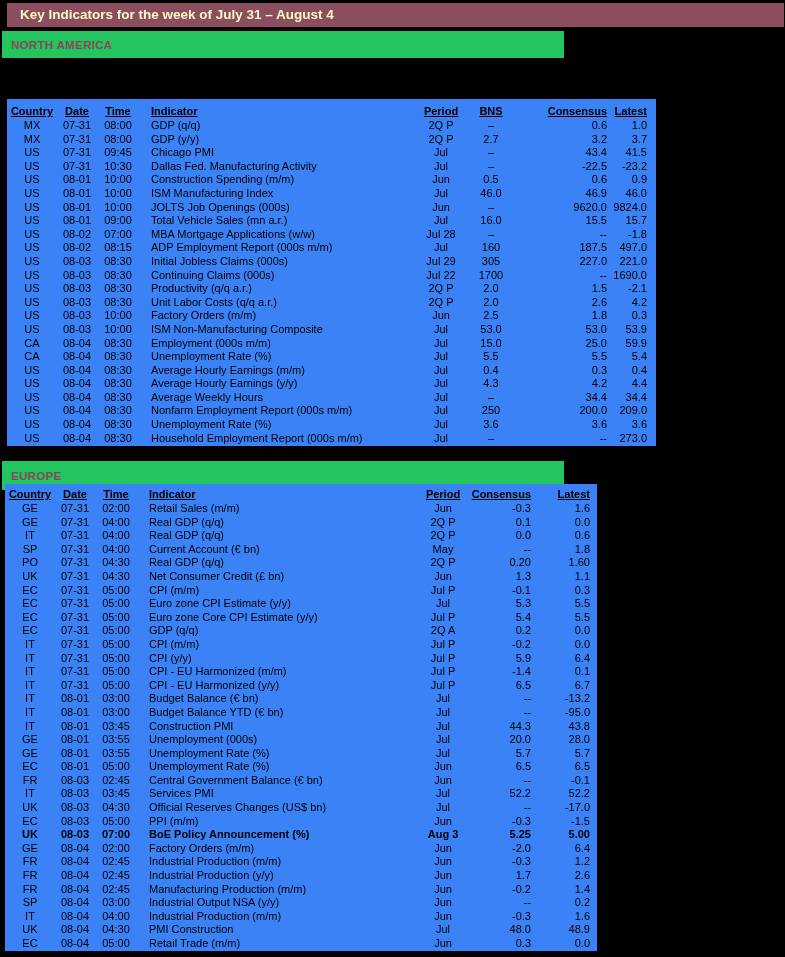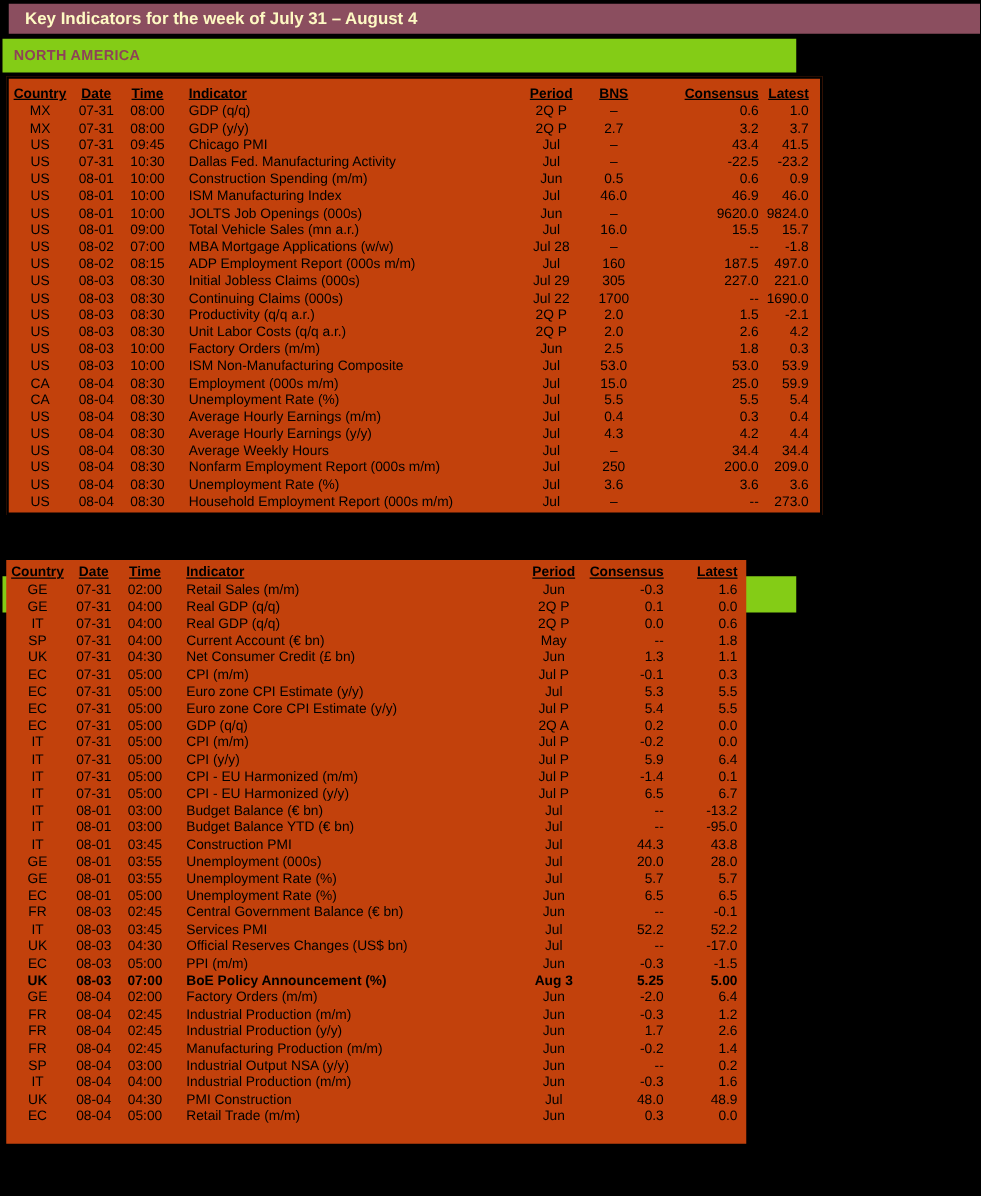--- a/index.html
+++ b/index.html
@@ -27,39 +27,40 @@
   .title-bar span {
     color: #fef9c3;
     font-weight: bold;
     font-size: 13.5px;
     line-height: 24px;
     white-space: nowrap;
   }
   .section-box {
     position: absolute;
     left: 2px;
-    width: 635px;
-    background: #84cc16;
+    width: 562px;
+    background: #22c55e;
   }
   .section-box.na { top: 31px; height: 27px; }
   .section-box.eu { top: 417px; height: 29px; margin-top: 44px; }
   .section-box span {
     display: block;
     color: #8E4258;
     font-weight: bold;
     font-size: 11.5px;
     padding-left: 9px;
     letter-spacing: 0.3px;
   }
   .section-box.na span { line-height: 29px; }
   .section-box.eu span { line-height: 31px; }
   .table-box {
     position: absolute;
-    background: #c2410c;
+    background: #3b82f6;
     box-sizing: border-box;
+    margin-top: 36px;
   }
   .table-box.na {
     left: 5px;
     top: 61px;
     width: 653px;
     height: 351px;
     border: 2px solid #000000;
   }
   .table-box.eu {
     left: 5px;
@@ -430,20 +431,29 @@
         <tr>
           <td>SP</td>
           <td>07-31</td>
           <td>04:00</td>
           <td>Current Account (€ bn)</td>
           <td>May</td>
           <td>--</td>
           <td>1.8</td>
         </tr>
         <tr>
+          <td>PO</td>
+          <td>07-31</td>
+          <td>04:30</td>
+          <td>Real GDP (q/q)</td>
+          <td>2Q P</td>
+          <td>0.20</td>
+          <td>1.60</td>
+        </tr>
+        <tr>
           <td>UK</td>
           <td>07-31</td>
           <td>04:30</td>
           <td>Net Consumer Credit (£ bn)</td>
           <td>Jun</td>
           <td>1.3</td>
           <td>1.1</td>
         </tr>
         <tr>
           <td>EC</td>

